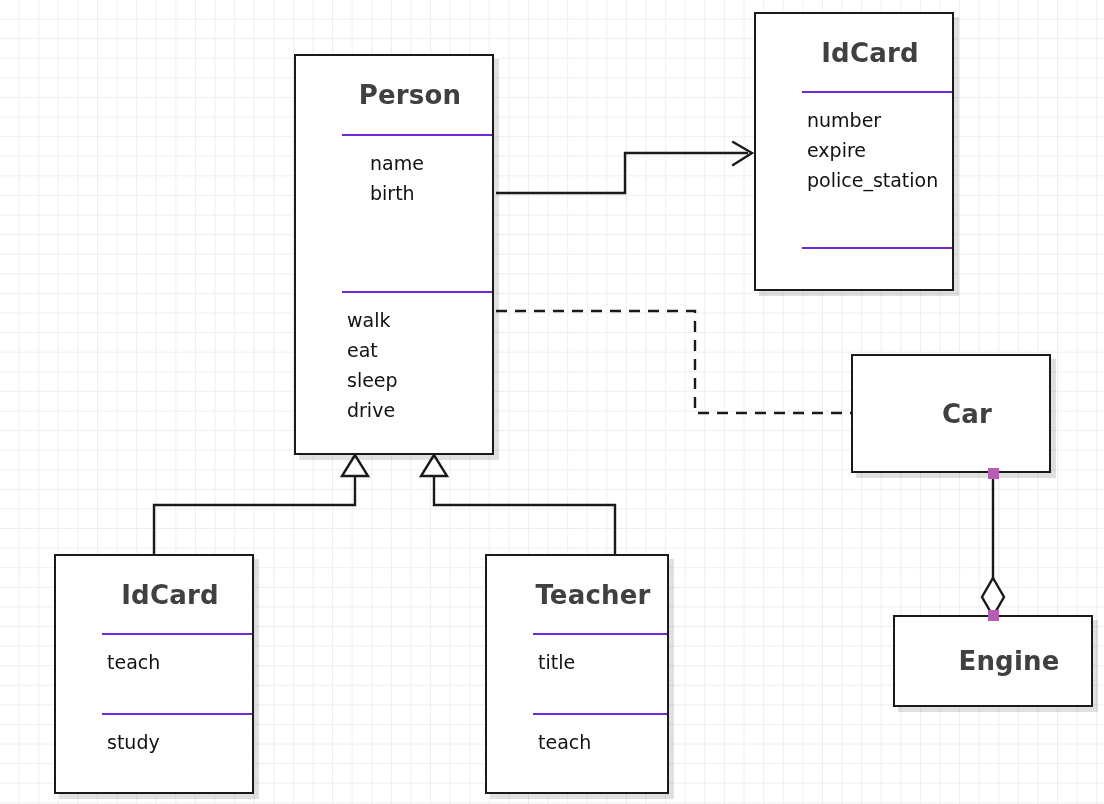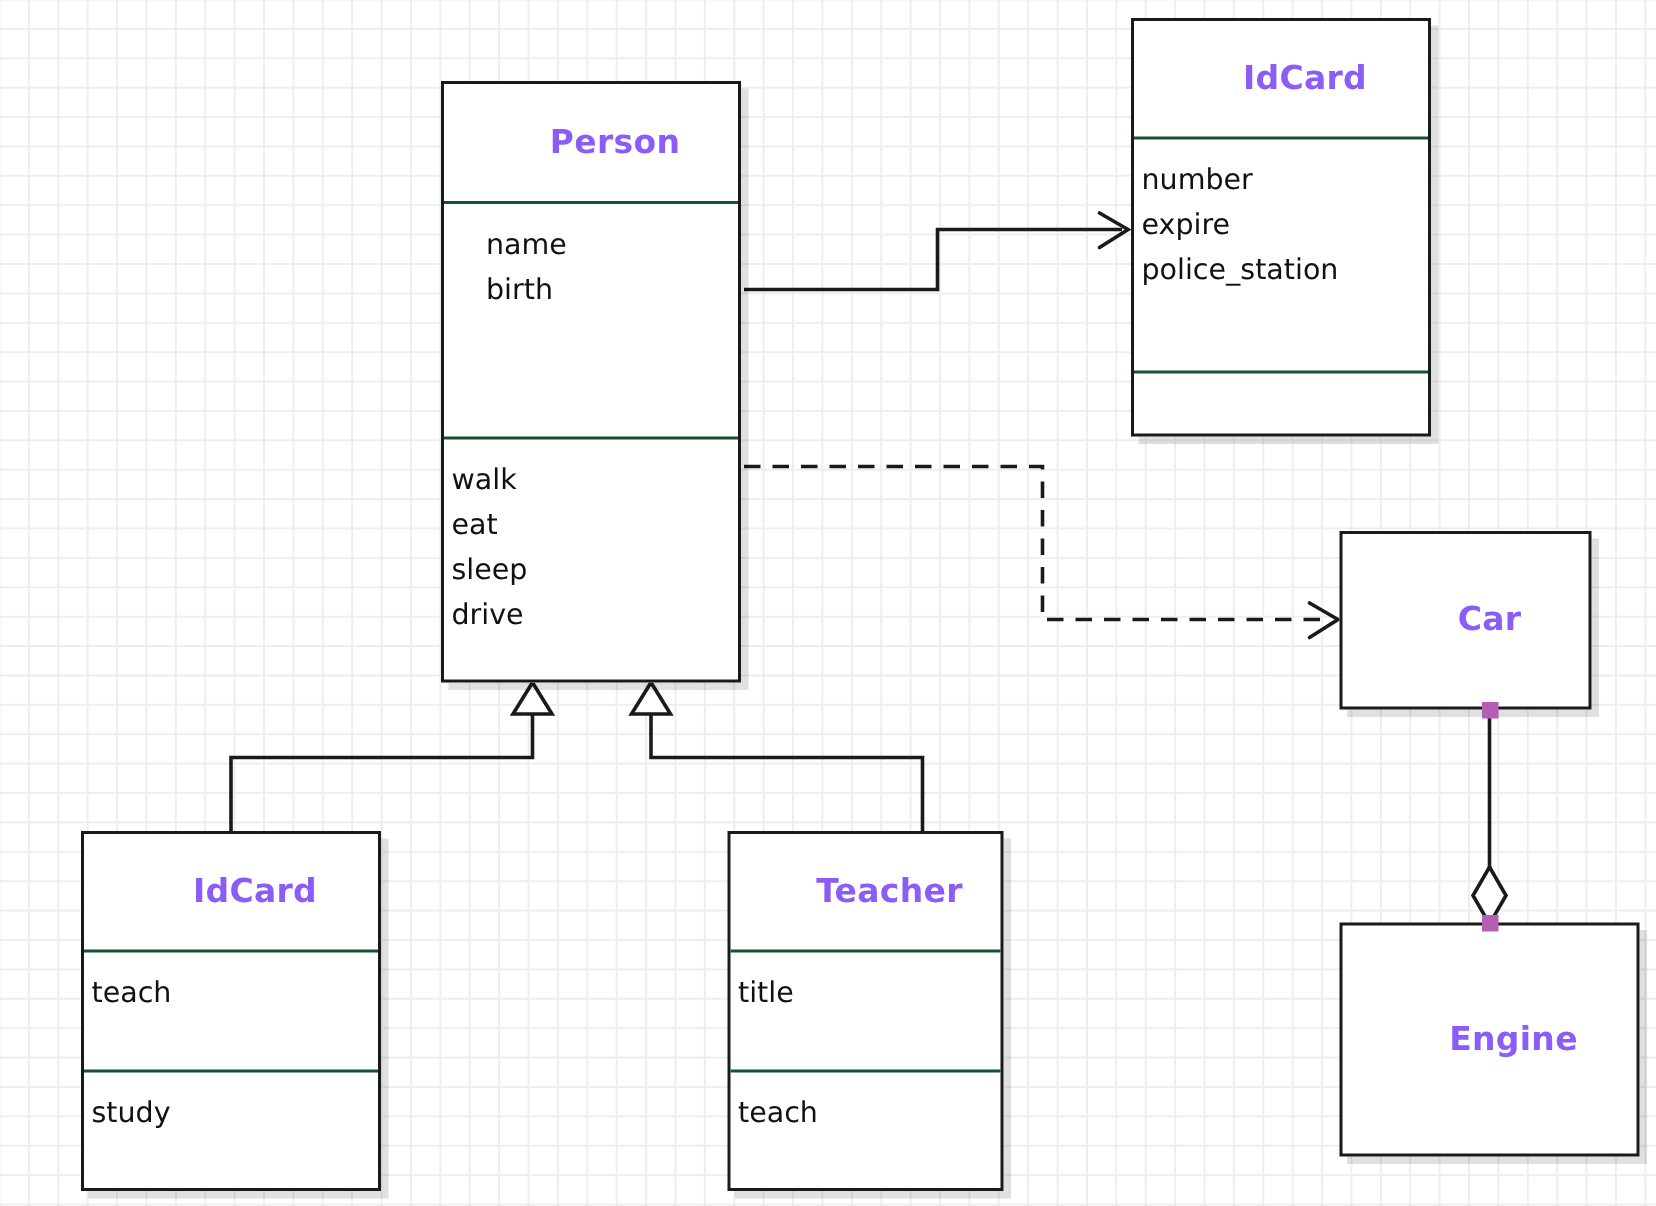--- a/index.html
+++ b/index.html
@@ -34,29 +34,30 @@
     background: #ffffff;
     border: 2px solid #1a1a1a;
     box-shadow: 5px 5px 0 0 rgba(0,0,0,0.12);
     z-index: 3;
   }
   .compartment {
     box-sizing: border-box;
     position: relative;
   }
   .compartment + .compartment {
-    border-top: 2px solid #14532d;
+    border-top: 2px solid #6d28d9;
+    margin-left: 46px;
   }
   .class-title {
     display: flex;
     align-items: center;
     justify-content: center;
     font-weight: bold;
-    font-size: 22px;
-    color: #8b5cf6;
+    font-size: 26px;
+    color: #404040;
     letter-spacing: 0.2px;
     padding-left: 32px;
   }
   .member-list {
     padding: 12px 0 6px 5px;
     font-size: 19px;
     color: #111111;
     line-height: 1.58;
   }
   .member-list .member {
@@ -120,26 +121,26 @@
   <div class="uml-class" style="left:754px; top:12px; width:200px; height:279px;">
     <div class="compartment class-title" style="height:77px;">IdCard</div>
     <div class="compartment member-list" style="height:156px;">
       <div class="member">number</div>
       <div class="member">expire</div>
       <div class="member">police_station</div>
     </div>
     <div class="compartment member-list" style="height:42px;"></div>
   </div>
 
-  <div class="uml-class" style="left:893px; top:354px; width:168px; height:119px;">
+  <div class="uml-class" style="left:851px; top:354px; width:200px; height:119px;">
     <div class="compartment class-title" style="height:100%;">Car</div>
   </div>
   <div class="handle" style="left:988px; top:468px;"></div>
 
-  <div class="uml-class" style="left:893px; top:615px; width:200px; height:156px;">
+  <div class="uml-class" style="left:893px; top:615px; width:200px; height:92px;">
     <div class="compartment class-title" style="height:100%;">Engine</div>
   </div>
   <div class="handle" style="left:988px; top:610px;"></div>
 
   <div class="uml-class" style="left:54px; top:554px; width:200px; height:240px;">
     <div class="compartment class-title" style="height:77px;">IdCard</div>
     <div class="compartment member-list" style="height:80px;">
       <div class="member">teach</div>
     </div>
     <div class="compartment member-list" style="height:67px;">

